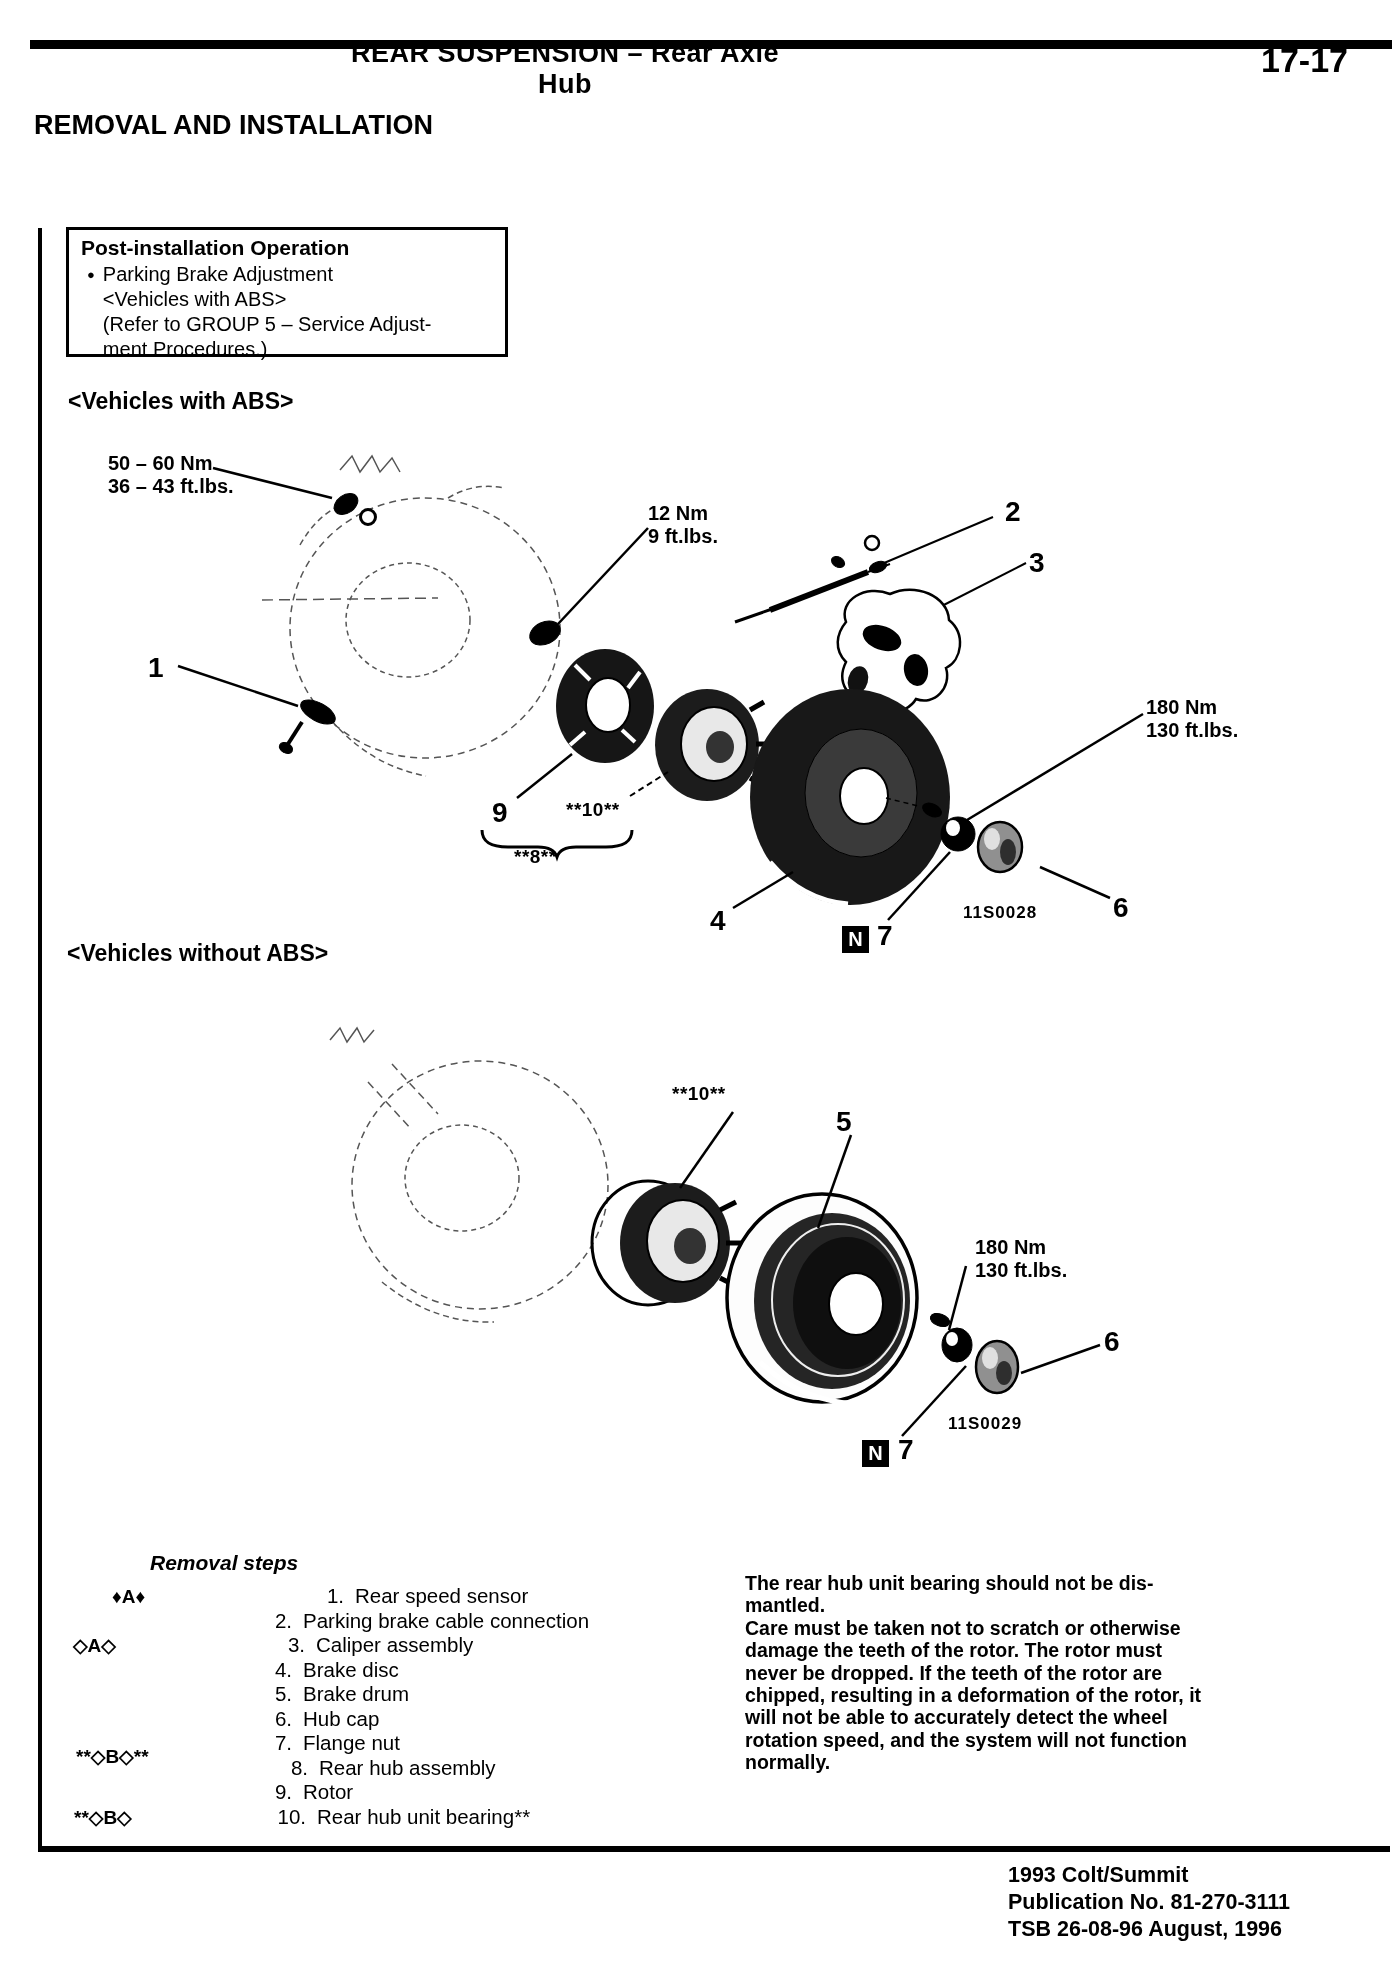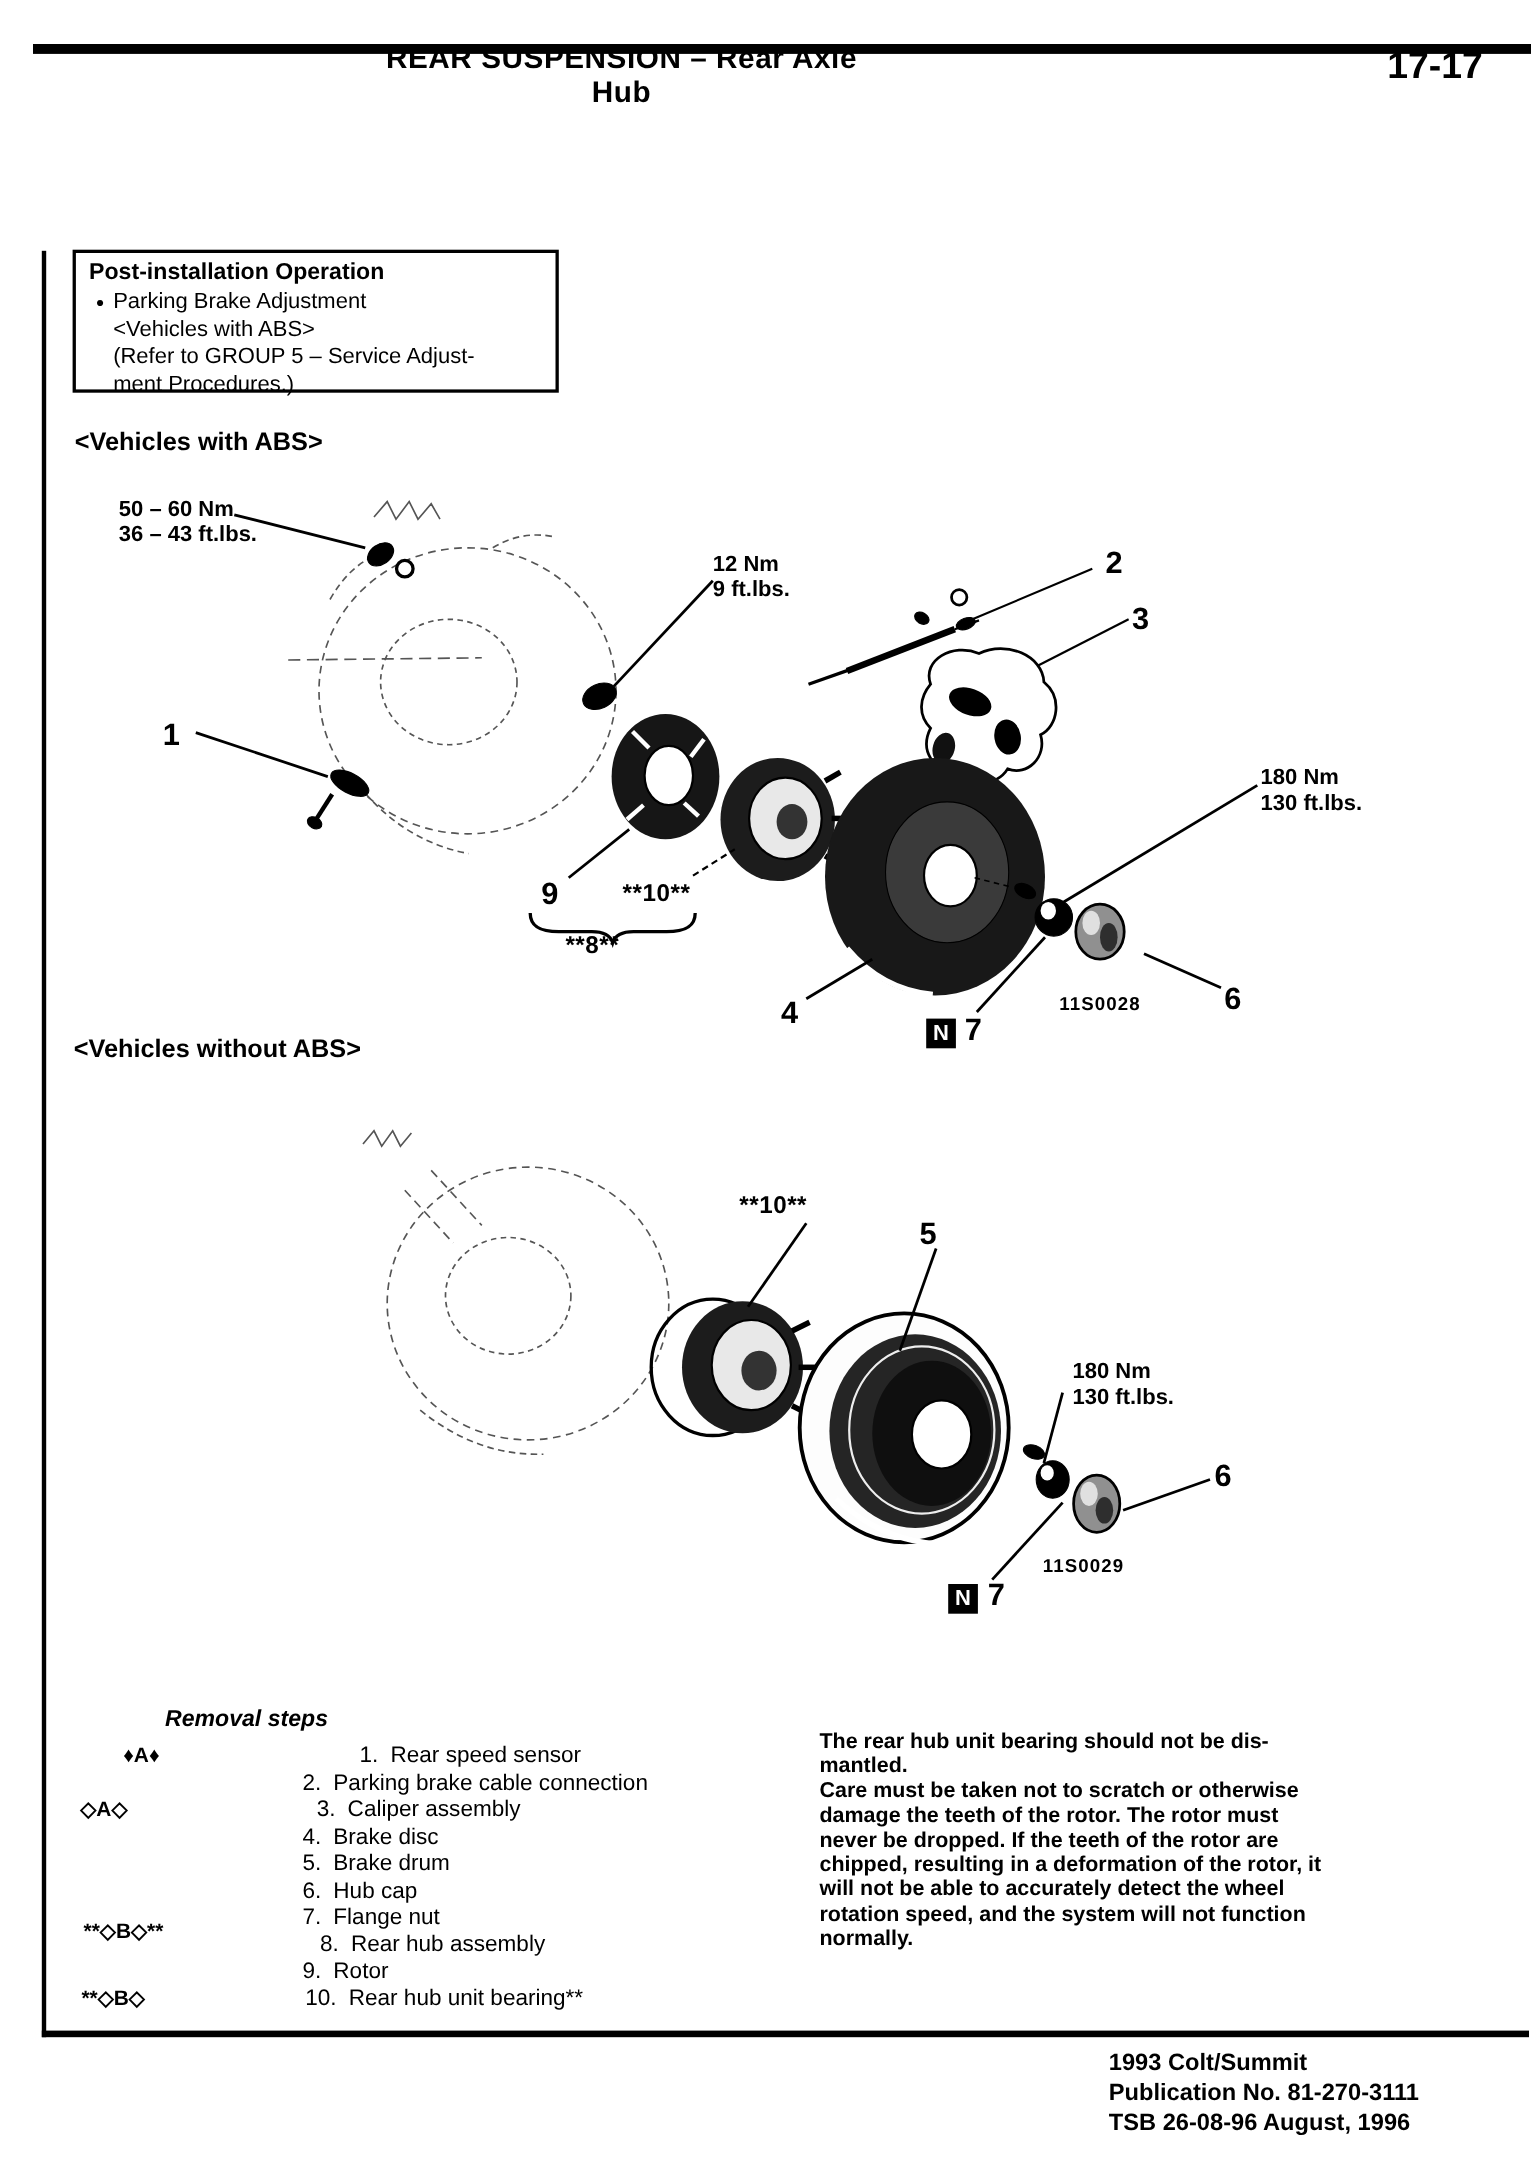--- a/index.html
+++ b/index.html
@@ -27,21 +27,21 @@
   .h-abs{left:68px;top:388px;}
   .h-noabs{left:67px;top:940px;}
 
   .tq{font-size:20px;font-weight:bold;line-height:23px;}
   .tq-1{left:108px;top:452px;}
   .tq-2{left:648px;top:502px;}
   .tq-3{left:1146px;top:696px;}
   .tq-4{left:975px;top:1236px;}
 
   .co{font-size:28px;font-weight:bold;}
-  .co-sm{font-size:22px;font-weight:bold;letter-spacing:.5px;}
+  .co-sm{font-size:19px;font-weight:bold;letter-spacing:.5px;}
   .co-1{left:148px;top:652px;}
   .co-2{left:1005px;top:496px;}
   .co-3{left:1029px;top:547px;}
   .co-9{left:492px;top:797px;}
   .co-10a{left:566px;top:799px;}
   .co-8{left:514px;top:846px;}
   .co-4{left:710px;top:905px;}
   .co-6a{left:1113px;top:892px;}
   .co-10b{left:672px;top:1083px;}
   .co-5{left:836px;top:1106px;}
@@ -79,20 +79,21 @@
 </style>
 </head>
 <body>
 
 <div class="page">
 
   <div class="abs hdr-title">REAR SUSPENSION – Rear Axle Hub</div>
   <div class="abs hdr-page">17-17</div>
   <div class="abs rule-top"></div>
 
+  <div class="abs title-sub">REMOVAL AND INSTALLATION</div>
 
   <div class="abs frame"></div>
 
   <div class="abs postbox">
     <div class="postbox-h">Post-installation Operation</div>
     <div class="postbox-li">
       <span class="postbox-bullet">●</span>
       <span class="postbox-text pre">Parking Brake Adjustment
 &lt;Vehicles with ABS&gt;
 (Refer to GROUP 5 – Service Adjust-

